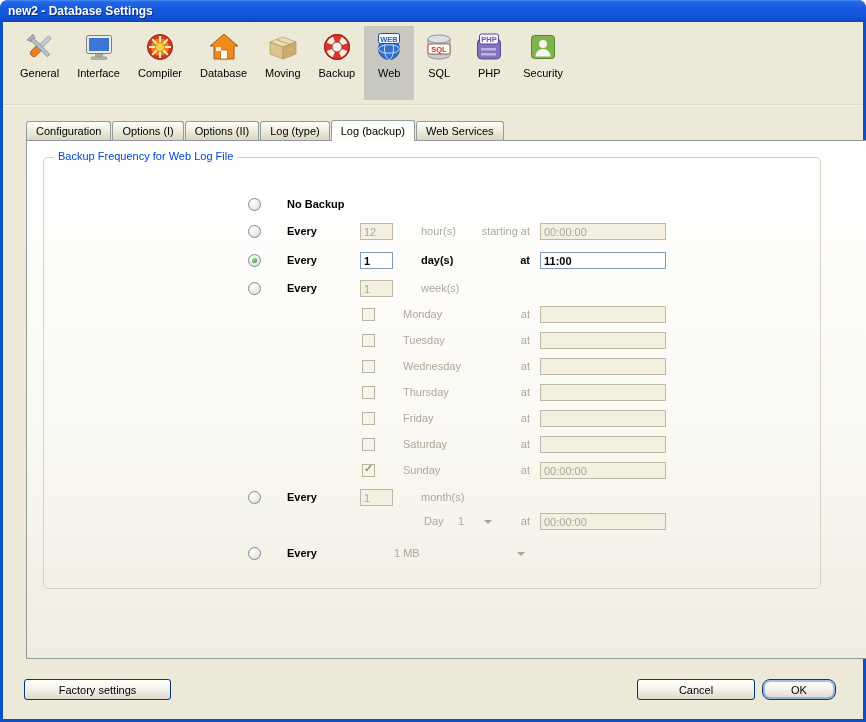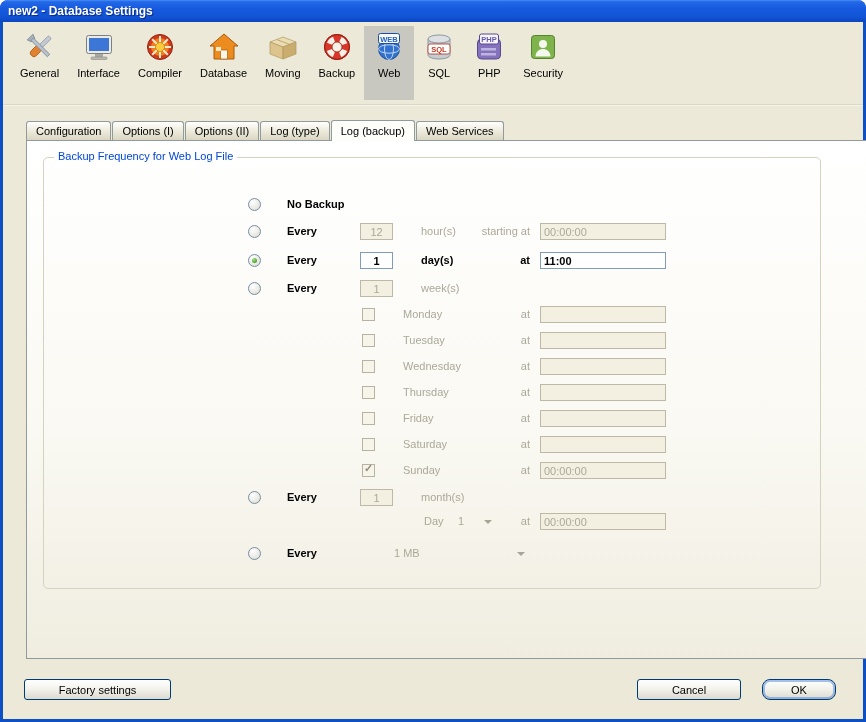--- a/index.html
+++ b/index.html
@@ -75,21 +75,21 @@
     border:1px solid #B6B3A0;background:#F7F4E9;
   }
   .cb.checked::after{
     content:"\2713";position:absolute;left:1px;top:-3px;font-size:11px;font-weight:bold;color:#94917F;
   }
   .fld{
     position:absolute;top:0;height:17px;margin:0;padding:1px 3px;
     border:1px solid #BDB9A6;background:#F3F0E2;color:#ACA899;
     font:11px "Liberation Sans",sans-serif;outline:none;
   }
-  .fld.num{text-align:center;}
+  .fld.num{text-align:left;}
   .fld.en{border:1px solid #7F9DB9;background:#FFFFFF;color:#000;font-weight:bold;}
   .dd{
     position:absolute;top:7px;width:0;height:0;
     border-left:4px solid transparent;border-right:4px solid transparent;
     border-top:4px solid #A8A595;
   }
   
   .btn{
     position:absolute;height:21px;top:657px;
     border:1px solid #003C74;border-radius:3px;
@@ -350,17 +350,17 @@
           <span class="radio" style="left:204px"></span>
           <span class="abs b" style="left:221px">Every</span>
           <span class="abs dis" style="left:328px">1 MB</span>
           <span class="dd" style="left:473px"></span>
         </div>
 
       </div>
     </div>
 
     <button class="btn" style="left:21px;width:147px">Factory settings</button>
-    <button class="btn" style="left:634px;width:104px">Cancel</button>
+    <button class="btn" style="left:634px;width:118px">Cancel</button>
     <button class="btn default" style="left:759px;width:74px">OK</button>
 
   </div>
 </div>
 
 </body></html>

